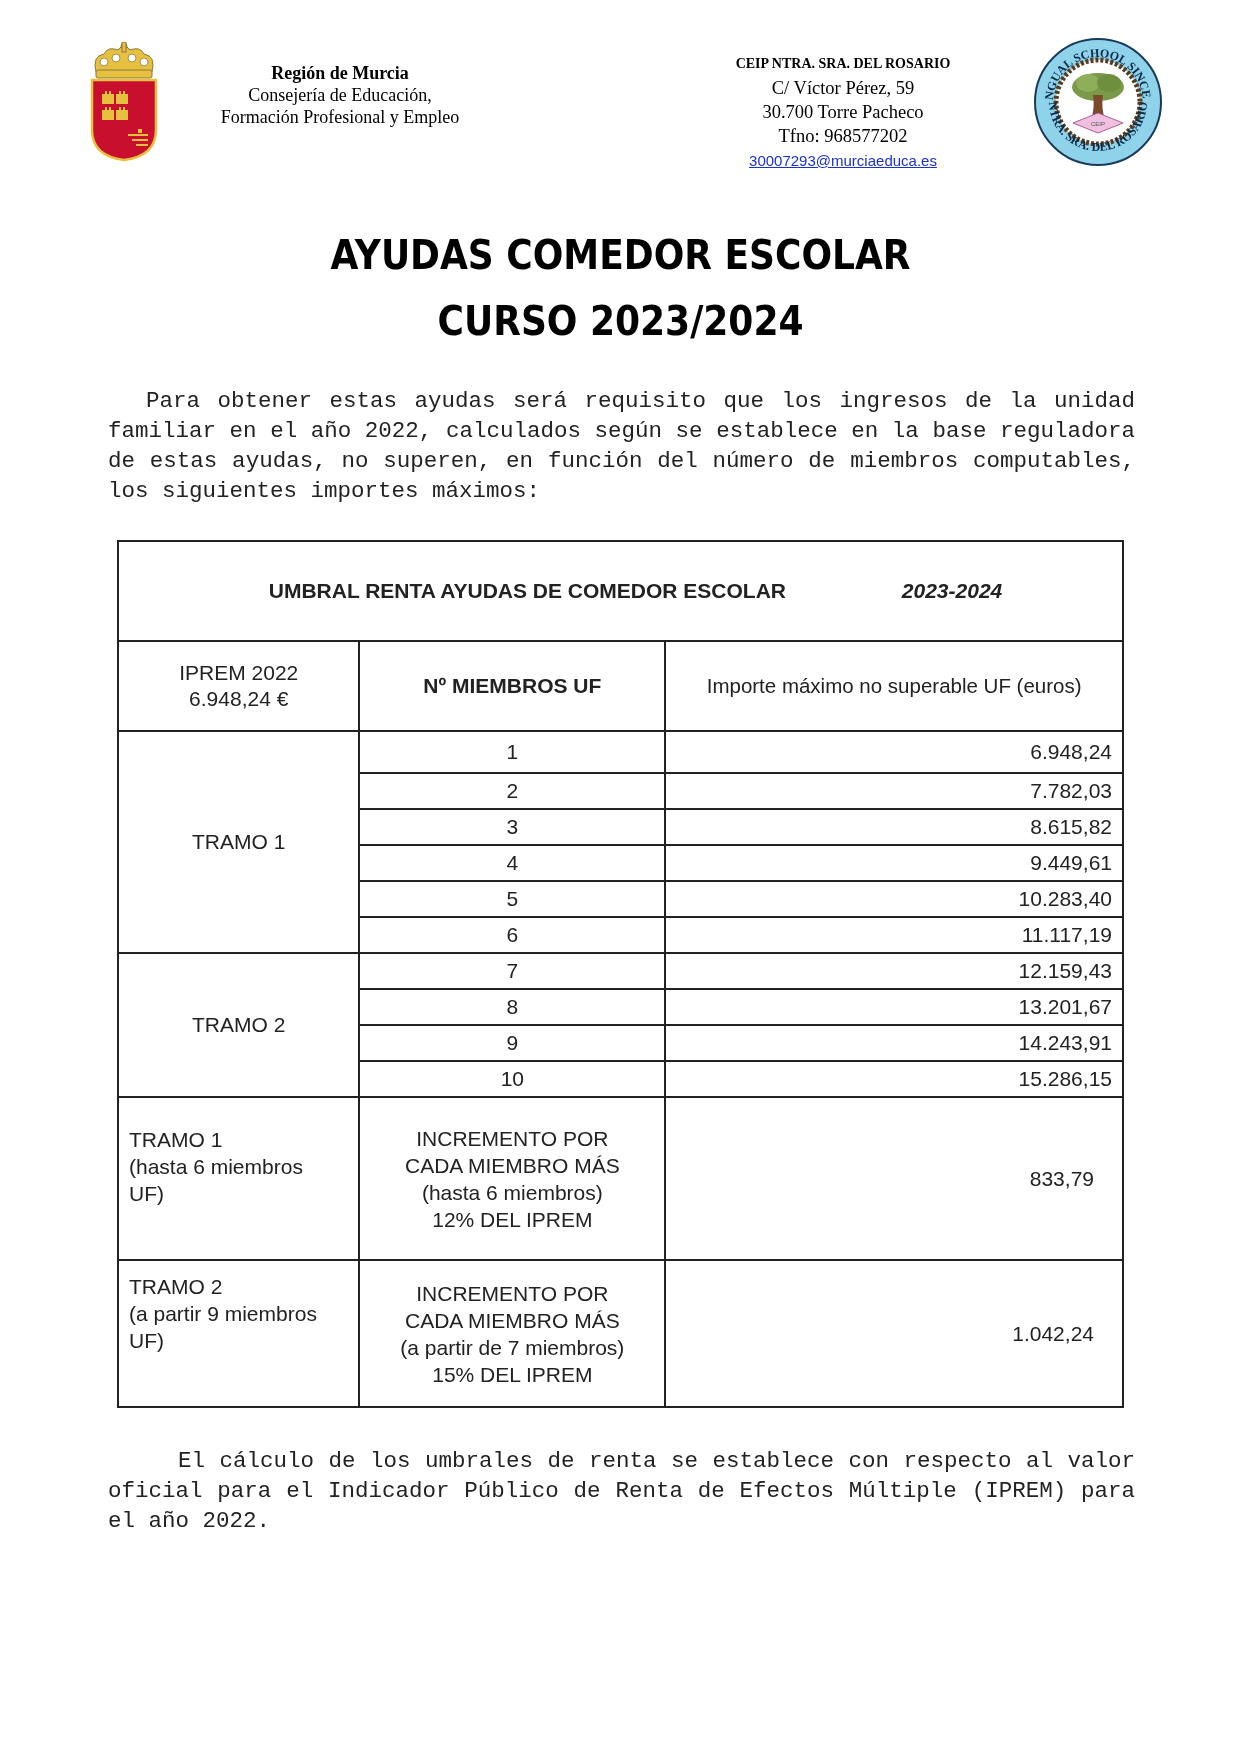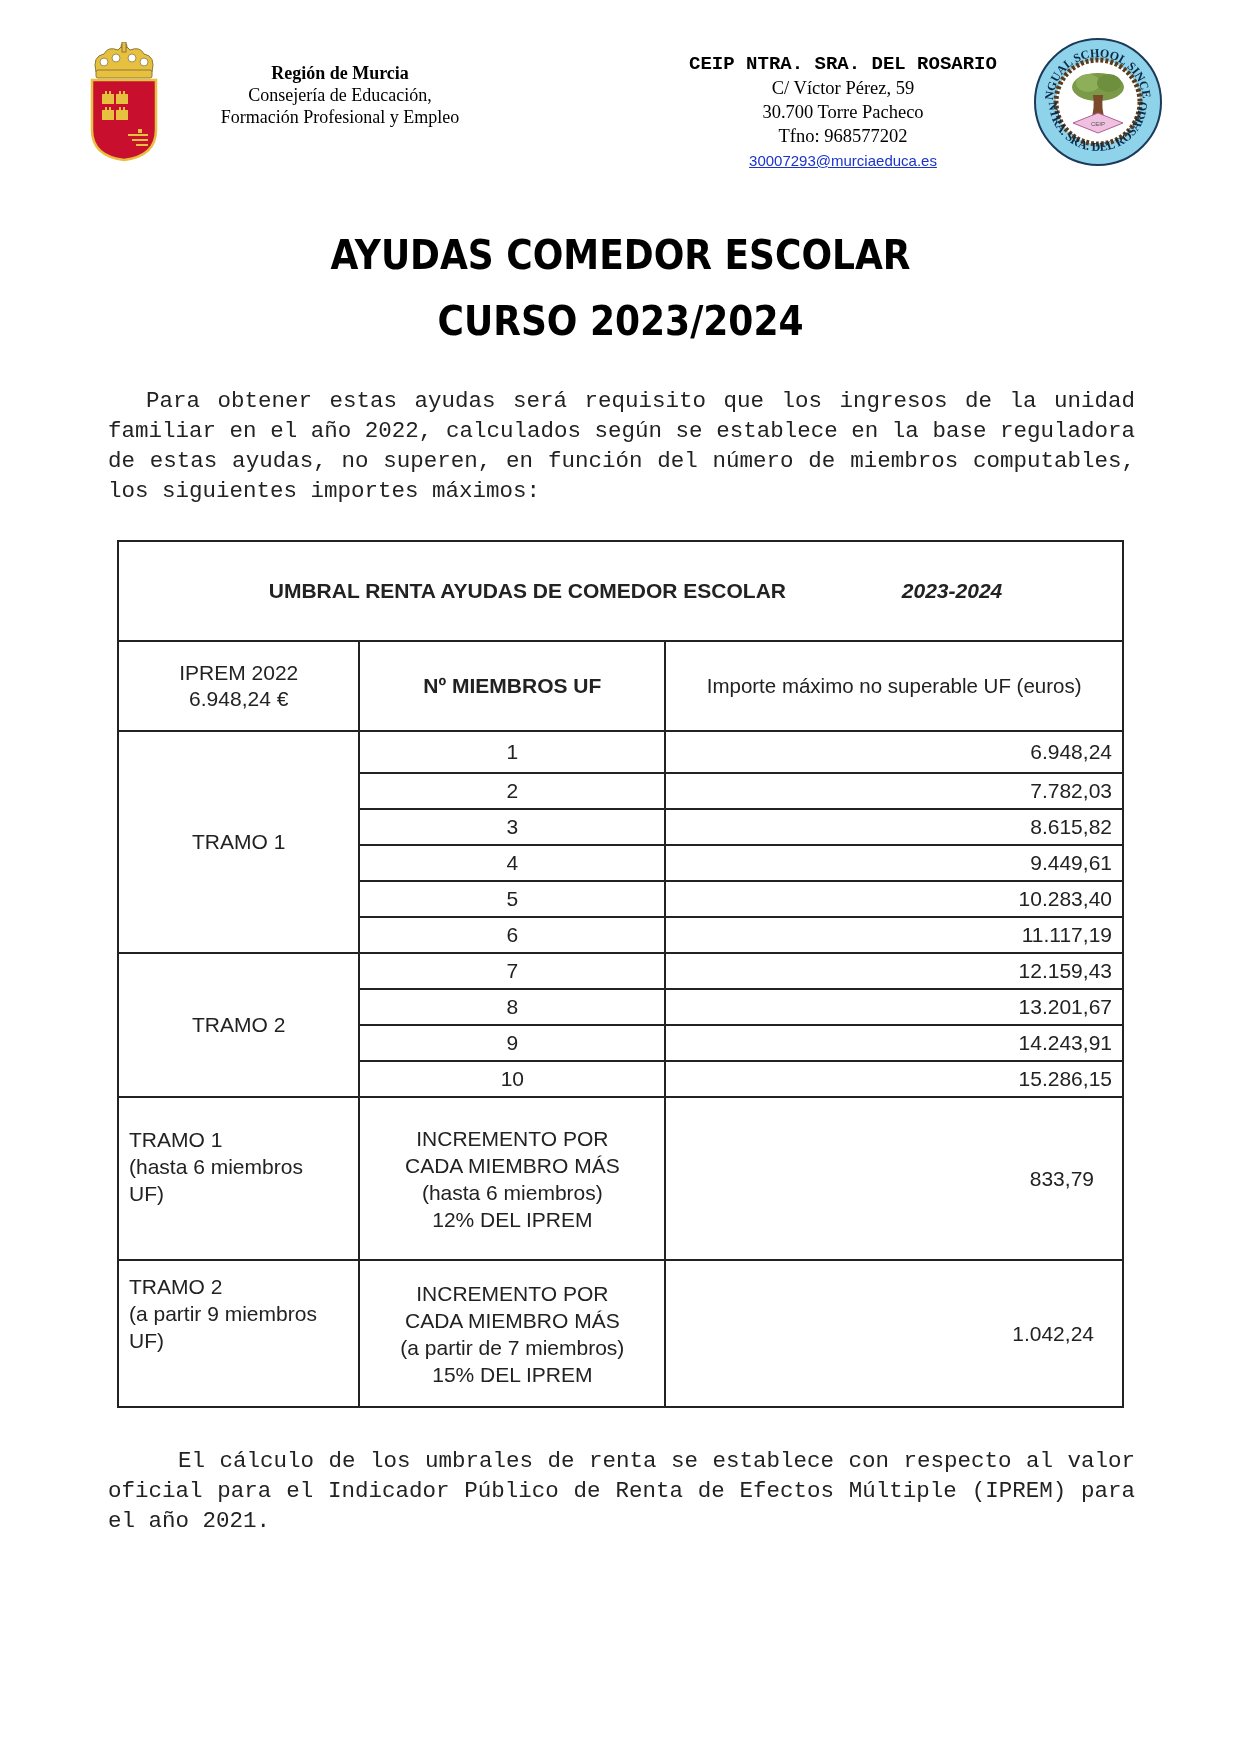--- a/index.html
+++ b/index.html
@@ -8,21 +8,21 @@
 
   
   .crest { left: 88px; top: 42px; width: 72px; height: 120px; }
   .region-block { left: 190px; top: 62px; width: 300px; text-align: center;
     font-family: "Liberation Serif", "DejaVu Serif", serif; font-size: 18px; line-height: 22px; color: #000; }
   .region-block .b { font-weight: bold; }
 
   
   .school-block { left: 668px; top: 52px; width: 350px; text-align: center;
     font-family: "Liberation Serif", "DejaVu Serif", serif; font-size: 18.5px; line-height: 24px; color: #000; }
-  .school-block .b { font-weight: bold; font-size: 19px; font-family: Liberation Mono, monospace; }
+  .school-block .b { font-weight: bold; font-size: 14px; }
   .school-block a { font-family: "Liberation Sans", "DejaVu Sans", sans-serif; font-size: 15px; color: #1a33cc;
     text-decoration: underline; display: inline-block; margin-top: -2px; text-align: right; }
   .seal { left: 1033px; top: 37px; width: 130px; height: 130px; }
 
   
   .title { left: 0; width: 1241px; text-align: center; top: 222px;
     font-family: "DejaVu Sans", sans-serif; font-weight: bold; font-size: 40px; line-height: 66px;
     letter-spacing: 0px; color: #000; transform: scaleX(0.9); }
 
   
@@ -224,14 +224,14 @@
       <div>CADA MIEMBRO MÁS</div>
       <div>(a partir de 7 miembros)</div>
       <div>15% DEL IPREM</div>
     </td>
     <td class="inc-amount">1.042,24</td>
   </tr>
 </tbody>
   </table>
 
 <div class="abs para p2">
-  <span class="indent"></span><span>El cálculo de los umbrales de renta se establece con respecto al valor oficial para el Indicador Público de Renta de Efectos Múltiple (IPREM) para el año 2021.</span>
+  <span class="indent"></span><span>El cálculo de los umbrales de renta se establece con respecto al valor oficial para el Indicador Público de Renta de Efectos Múltiple (IPREM) para el año 2022.</span>
 </div>
 
 </body></html>

